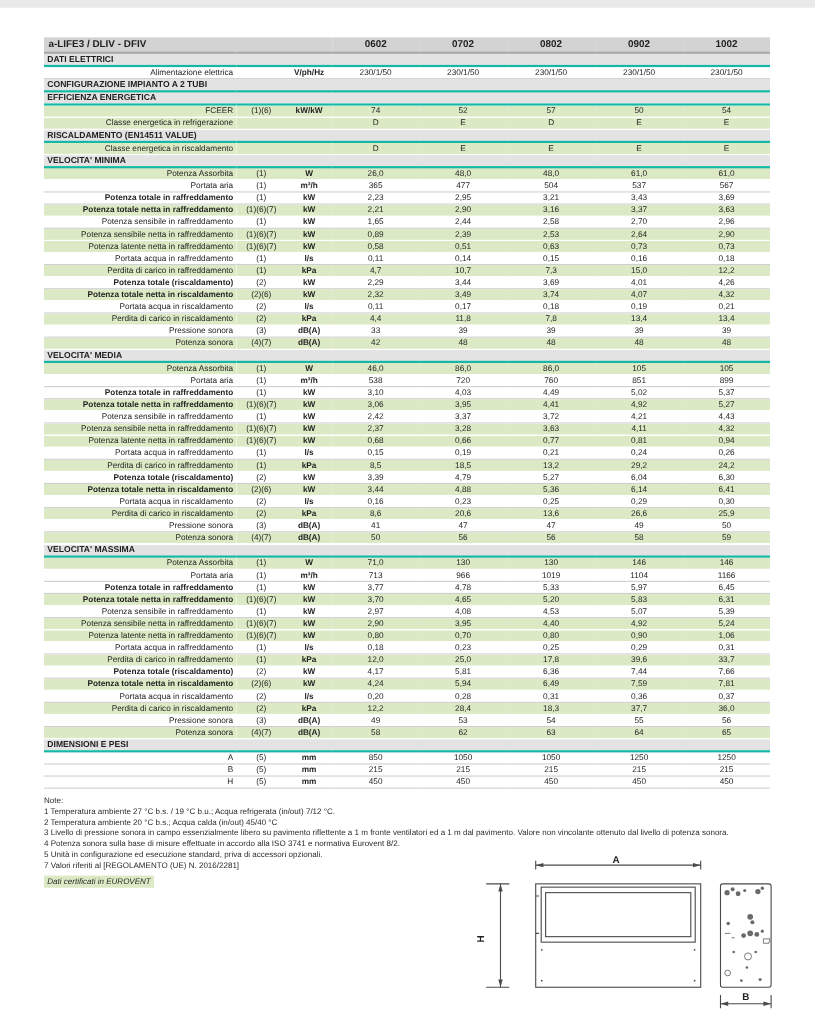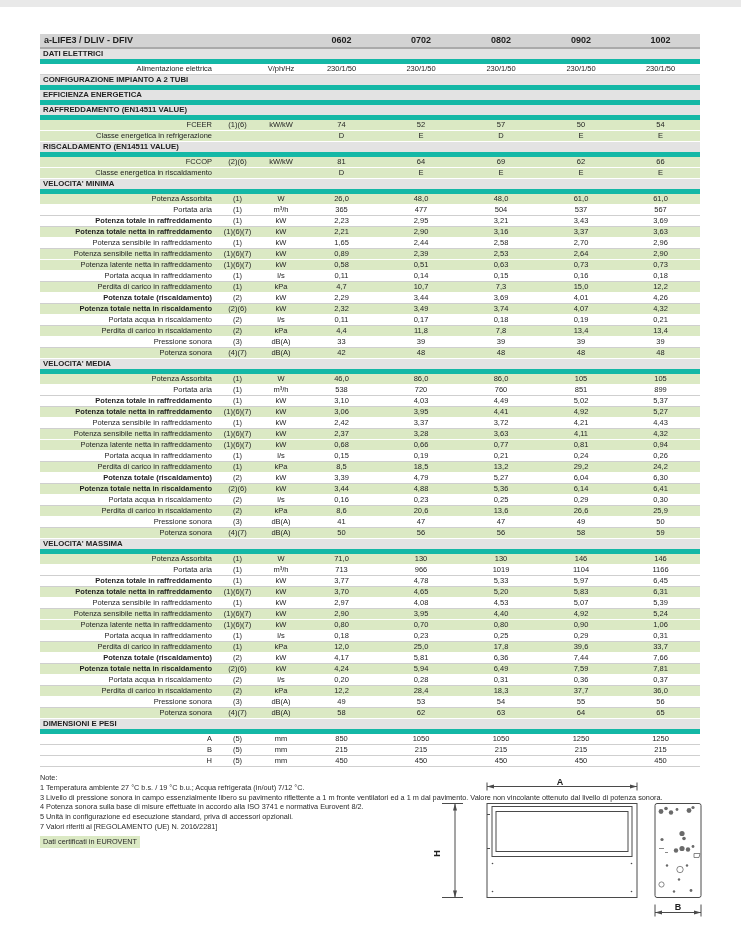--- a/index.html
+++ b/index.html
@@ -9,31 +9,31 @@
     font-family:"Liberation Sans", sans-serif; color:#1f1f1f;
   }
   .top-strip { position:absolute; top:0; left:0; width:741px; height:7px; background:#e9e9e9; }
   .sheet { position:absolute; left:40px; top:14px; width:660px;margin-top:20px; }
   table { border-collapse:collapse; width:660px; table-layout:fixed; }
   th, td { padding:0 3px; font-size:7.5px; line-height:10px; height:10px; overflow:hidden; white-space:nowrap; }
   thead th { background:#d3d3d3; font-weight:bold; font-size:9px; height:13px; line-height:13px;
              border-bottom:2px solid #aaaaaa; text-align:center; }
   thead th.lbl { text-align:left; padding-left:4px; }
   tr.section td { background:#e3e3e3; font-weight:bold; font-size:7.8px;
-                  border-top:1px solid #ffffff; border-bottom:5px solid #14b8a6; }
+                  border-top:1px solid #ffffff; border-bottom:2px solid #14b8a6; }
   td.lbl  { text-align:right; }
   td.ref, td.unit, td.val { text-align:center; }
-  td.unit { font-weight:normal; }
+  td.unit { font-weight:bold; }
   tr.green td { background:#dbe9c4; border-bottom:1px solid #ffffff; }
   tr.white td { background:#ffffff; border-bottom:1px solid #cfcfcf; }
   tr.bold td.lbl { font-weight:bold; }
   .notes { margin-top:6px; width:660px; font-size:7.3px; line-height:9.8px; color:#2a2a2a; }
   .notes .nh { }
   .note-line { }
-  .eurovent { display:inline-block; margin-top:4px; background:#dbe9c4; padding:1px 3px; }
+  .eurovent { display:inline-block; margin-top:4px; background:#dbe9c4; padding:1px 3px;font-style:italic; }
   .diagram { position:absolute; left:430px; top:778px; }
   .dim-label { font-size:9px; font-weight:bold; fill:#1f1f1f; font-family:"Liberation Sans", sans-serif; }
 </style>
 </head>
 <body>
 
 <div class="top-strip"></div>
 
 <div class="sheet">
   <table>
@@ -70,23 +70,20 @@
           <td class="val">230/1/50</td>
           <td class="val">230/1/50</td>
           <td class="val">230/1/50</td>
         </tr>
         <tr class="section">
           <td colspan="8">CONFIGURAZIONE IMPIANTO A 2 TUBI</td>
         </tr>
         <tr class="section">
           <td colspan="8">EFFICIENZA ENERGETICA</td>
         </tr>
-        <tr class="section">
-          <td colspan="8">RAFFREDDAMENTO (EN14511 VALUE)</td>
-        </tr>
         <tr class="green">
           <td class="lbl">FCEER</td>
           <td class="ref">(1)(6)</td>
           <td class="unit">kW/kW</td>
           <td class="val">74</td>
           <td class="val">52</td>
           <td class="val">57</td>
           <td class="val">50</td>
           <td class="val">54</td>
         </tr>
@@ -97,30 +94,20 @@
           <td class="val">D</td>
           <td class="val">E</td>
           <td class="val">D</td>
           <td class="val">E</td>
           <td class="val">E</td>
         </tr>
         <tr class="section">
           <td colspan="8">RISCALDAMENTO (EN14511 VALUE)</td>
         </tr>
         <tr class="green">
-          <td class="lbl">FCCOP</td>
-          <td class="ref">(2)(6)</td>
-          <td class="unit">kW/kW</td>
-          <td class="val">81</td>
-          <td class="val">64</td>
-          <td class="val">69</td>
-          <td class="val">62</td>
-          <td class="val">66</td>
-        </tr>
-        <tr class="green">
           <td class="lbl">Classe energetica in riscaldamento</td>
           <td class="ref"></td>
           <td class="unit"></td>
           <td class="val">D</td>
           <td class="val">E</td>
           <td class="val">E</td>
           <td class="val">E</td>
           <td class="val">E</td>
         </tr>
         <tr class="section">
@@ -615,20 +602,21 @@
           <td class="val">450</td>
           <td class="val">450</td>
         </tr>
       </tbody>
   </table>
 
   <div class="notes">
     <div class="nh">Note:</div>
     <div>
         <div class="note-line">1 Temperatura ambiente 27 °C b.s. / 19 °C b.u.; Acqua refrigerata (in/out) 7/12 °C.</div>
+        <div class="note-line">2 Temperatura ambiente 20 °C b.s.; Acqua calda (in/out) 45/40 °C</div>
         <div class="note-line">3 Livello di pressione sonora in campo essenzialmente libero su pavimento riflettente a 1 m fronte ventilatori ed a 1 m dal pavimento. Valore non vincolante ottenuto dal livello di potenza sonora.</div>
         <div class="note-line">4 Potenza sonora sulla base di misure effettuate in accordo alla ISO 3741 e normativa Eurovent 8/2.</div>
         <div class="note-line">5 Unità in configurazione ed esecuzione standard, priva di accessori opzionali.</div>
         <div class="note-line">7 Valori riferiti al [REGOLAMENTO (UE) N. 2016/2281]</div>
       </div>
     <span class="eurovent">Dati certificati in EUROVENT</span>
   </div>
 </div>
 
 <svg class="diagram" width="311" height="150" viewBox="0 0 311 149">

